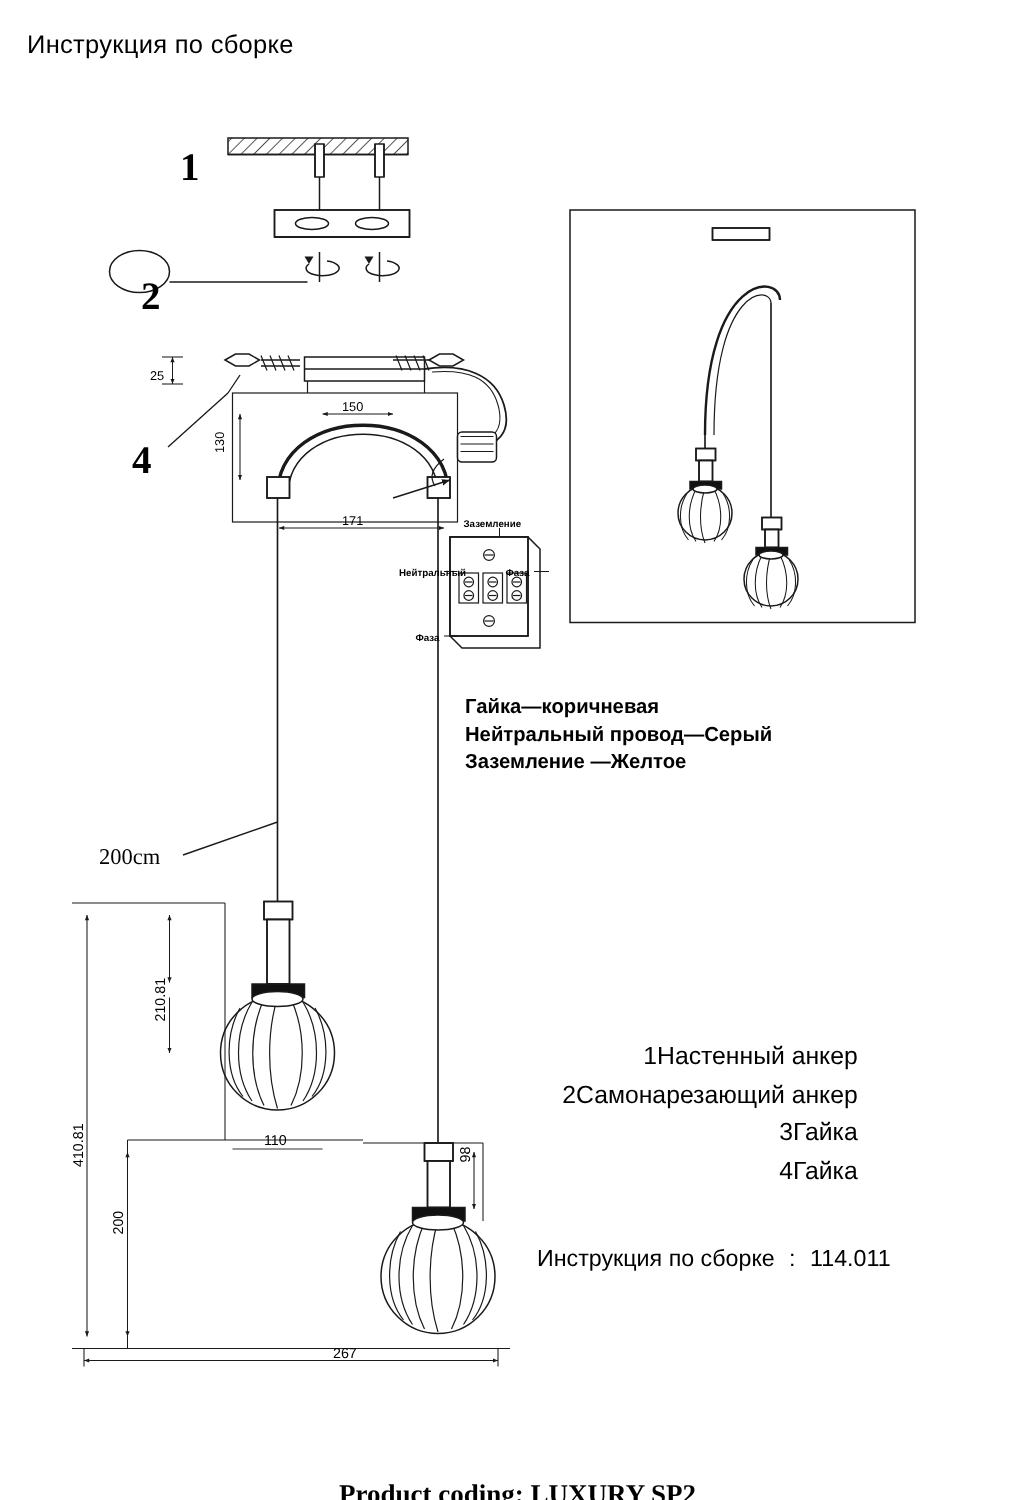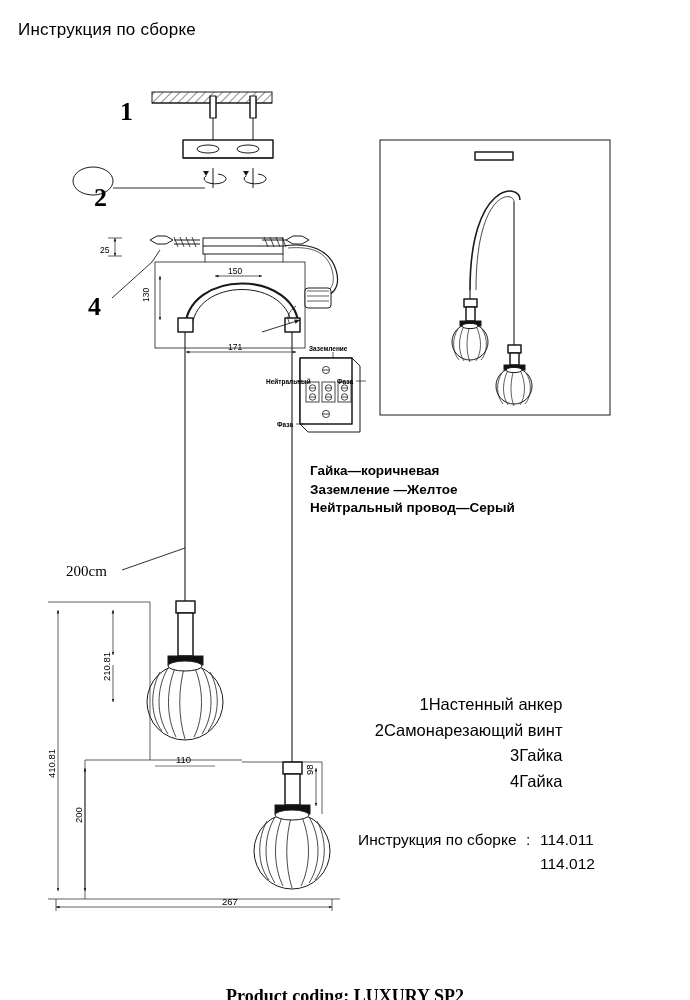--- a/index.html
+++ b/index.html
@@ -364,47 +364,42 @@
     <text class="dimtext2" x="110" y="681" transform="rotate(-90 110 681)">210.81</text>
     <text class="dimtext2" x="55" y="778" transform="rotate(-90 55 778)">410.81</text>
     <text class="dimtext2" x="176" y="763">110</text>
     <text class="dimtext2" x="82" y="823" transform="rotate(-90 82 823)">200</text>
     <text class="dimtext2" x="313" y="775" transform="rotate(-90 313 775)">98</text>
     <text class="dimtext2" x="222" y="905">267</text>
   </svg>
 
   <div class="wires">
     <div>Гайка—коричневая</div>
+    <div>Нейтральный провод—Серый</div>
     <div>Заземление —Желтое</div>
-    <div>Нейтральный провод—Серый</div>
   </div>
 
   <div class="legend">
     <div>
       <span class="num">1</span><span>Настенный анкер</span>
     </div>
     <div>
-      <span class="num">2</span><span>Самонарезающий винт</span>
+      <span class="num">2</span><span>Самонарезающий анкер</span>
     </div>
     <div>
       <span class="num">3</span><span>Гайка</span>
     </div>
     <div>
       <span class="num">4</span><span>Гайка</span>
     </div>
   </div>
 
   <div class="code-block">
     <div class="row">
       <span class="label">Инструкция по сборке</span>
       <span class="colon">:</span>
       <span class="val">114.011</span>
     </div>
-    <div class="row">
-      <span class="label"></span>
-      <span class="colon"></span>
-      <span class="val">114.012</span>
-    </div>
   </div>
 
   <div class="footer">Product coding: LUXURY SP2</div>
 
 </div>
 
 </body></html>

